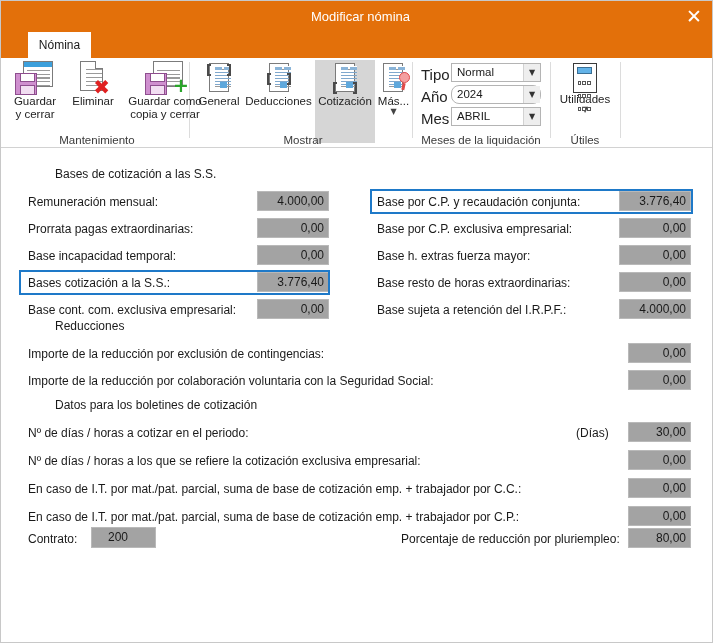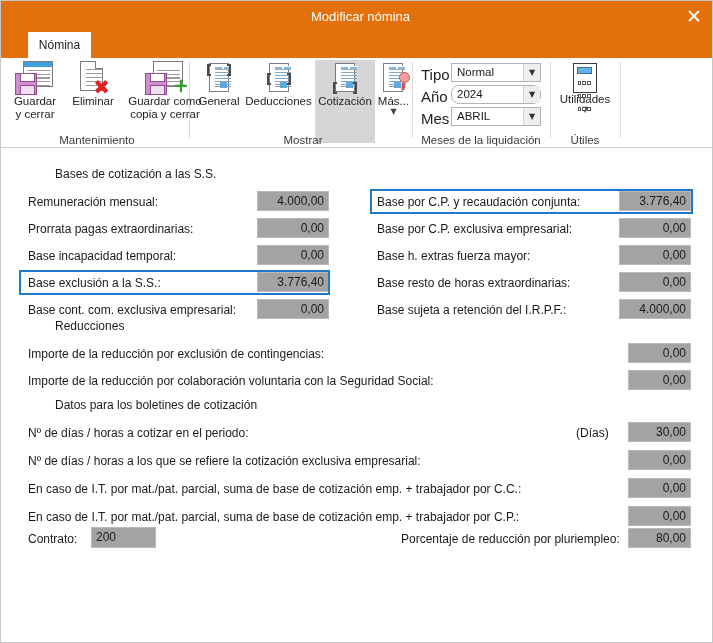--- a/index.html
+++ b/index.html
@@ -255,21 +255,21 @@
     white-space:nowrap;
   }
   .inp {
     position:absolute; height:20px;
     border:1px solid #b9b9b9; background:#a3a3a3;
     font-size:12px; line-height:18px;
     text-align:right; padding-right:4px;
     color:#1a1a1a;
     cursor:text;
   }
-  .inp.left { text-align:left; padding-left:4px; padding-right:0; }
+  .inp.left { text-align:left; padding-left:16px; padding-right:0; }
   .focus-box {
     position:absolute;
     border:2px solid #1e79c8;
     pointer-events:none;
   }
   .unit {
     position:absolute; font-size:12px; color:#1a1a1a;
   }
 </style>
 </head>
@@ -473,21 +473,21 @@
 
     <div class="fld-label" style="left:27px; top:47px;">Remuneración mensual:</div>
     <div class="inp" style="left:256px; top:43px; width:72px;">4.000,00</div>
 
     <div class="fld-label" style="left:27px; top:74px;">Prorrata pagas extraordinarias:</div>
     <div class="inp" style="left:256px; top:70px; width:72px;">0,00</div>
 
     <div class="fld-label" style="left:27px; top:101px;">Base incapacidad temporal:</div>
     <div class="inp" style="left:256px; top:97px; width:72px;">0,00</div>
 
-    <div class="fld-label" style="left:27px; top:128px;">Base exclusión a la S.S.:</div>
+    <div class="fld-label" style="left:27px; top:128px;">Bases cotización a la S.S.:</div>
     <div class="inp" style="left:256px; top:124px; width:72px;">3.776,40</div>
     <div class="focus-box" style="left:18px; top:122px; width:311px; height:25px;"></div>
 
     <div class="fld-label" style="left:27px; top:155px;">Base cont. com. exclusiva empresarial:</div>
     <div class="inp" style="left:256px; top:151px; width:72px;">0,00</div>
 
     <div class="fld-label" style="left:376px; top:47px;">Base por C.P. y recaudación conjunta:</div>
     <div class="inp" style="left:618px; top:43px; width:72px;">3.776,40</div>
     <div class="focus-box" style="left:369px; top:41px; width:323px; height:25px;"></div>
 

